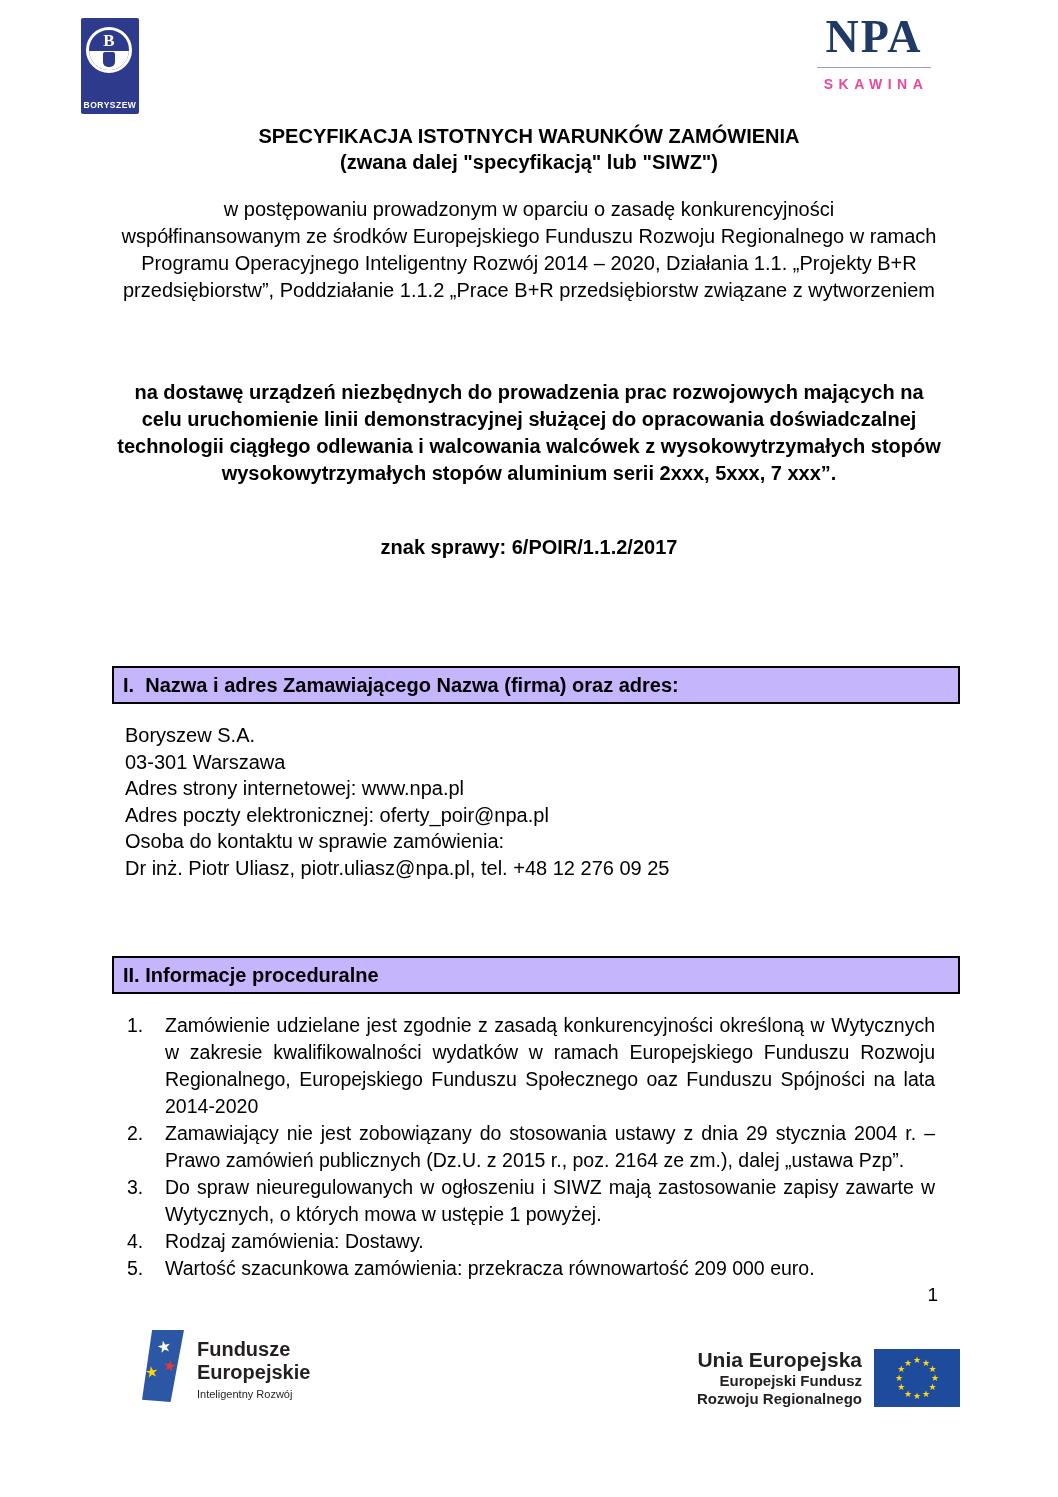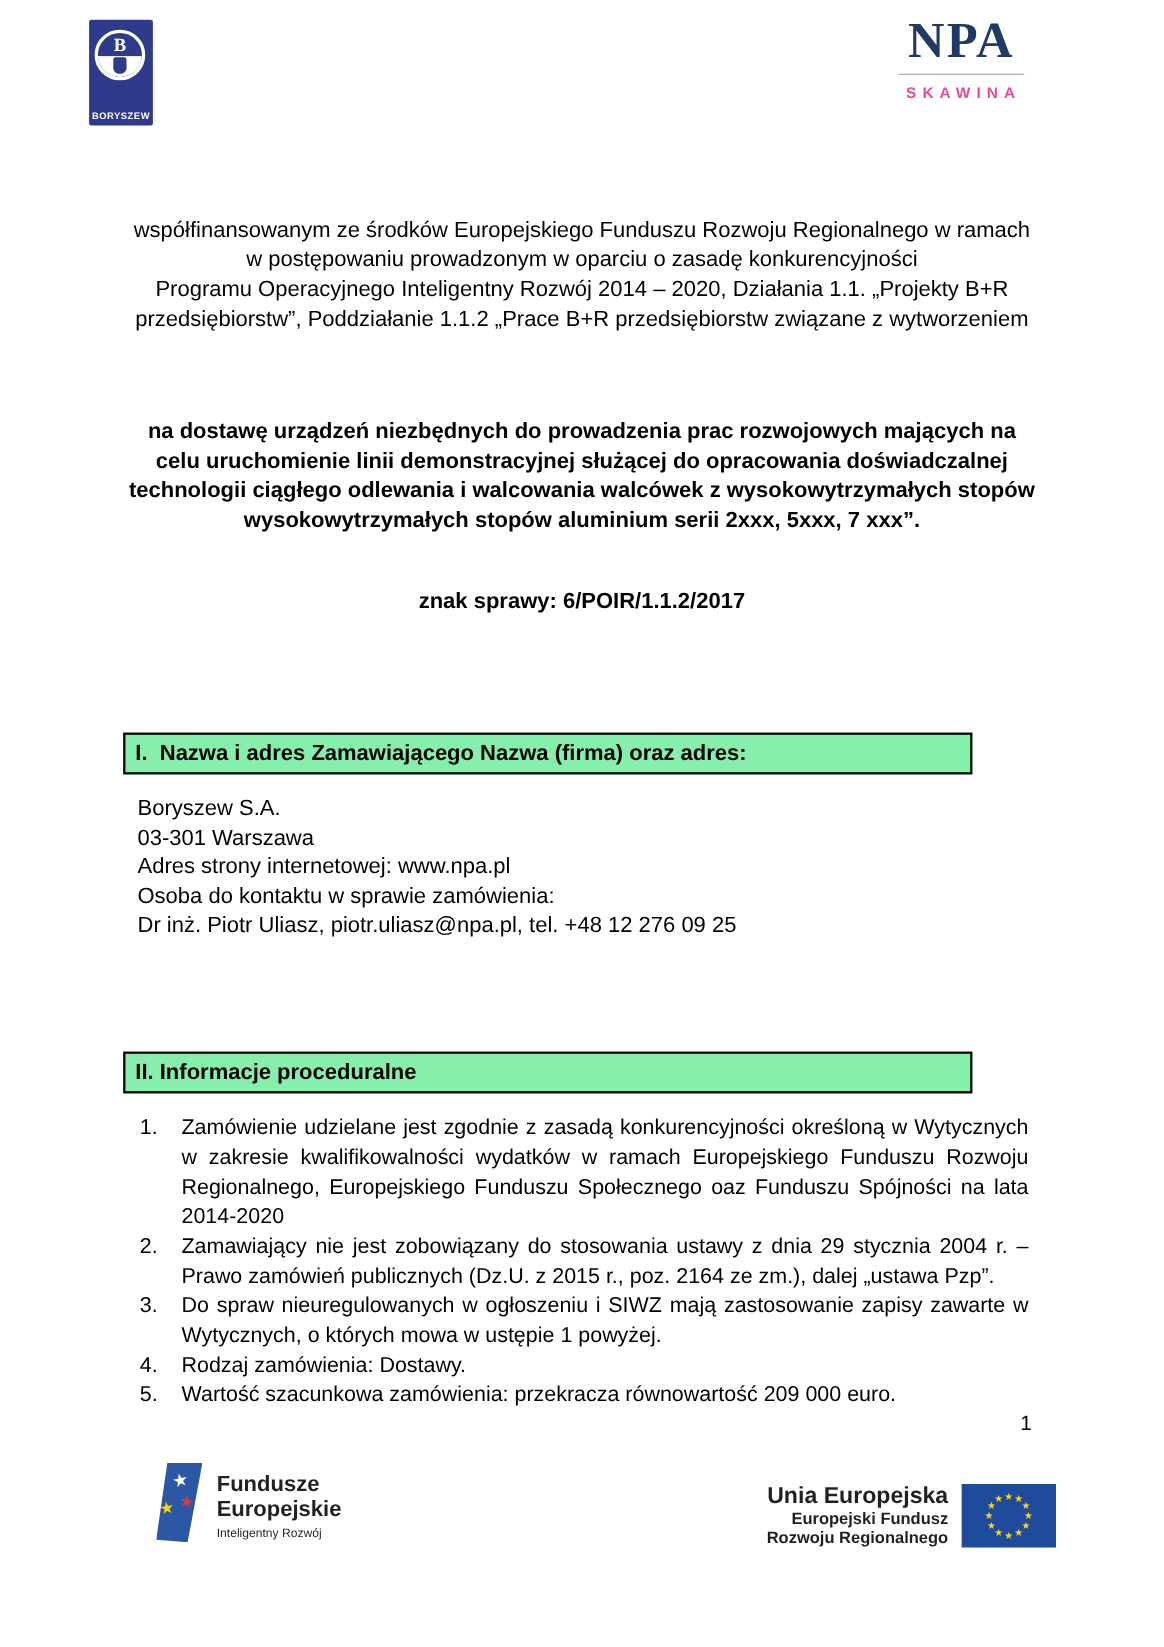--- a/index.html
+++ b/index.html
@@ -54,24 +54,24 @@
   .centered-par{position:absolute;left:0;width:100%;text-align:center;font-size:20px;line-height:27px;}
   .centered-par .cline{white-space:nowrap;}
   .intro{top:196px;}
   .subject{top:379px;font-weight:bold;}
   .case-number{
     position:absolute;left:0;top:536px;width:100%;
     text-align:center;font-weight:bold;font-size:20px;
   }
 
   .section-box{
-    position:absolute;left:112px;width:772px;height:38px;box-sizing:border-box;
+    position:absolute;left:112px;width:848px;height:38px;box-sizing:border-box;
     border:2px solid #000;
     font-weight:bold;font-size:20px;line-height:34px;
-    padding-left:9px;background:#86efac;
+    padding-left:9px;background:#c4b5fd;
   }
   .sec1{top:666px;}
   .sec2{top:956px;}
 
   .address{position:absolute;left:125px;top:722px;font-size:20px;line-height:26.5px;}
 
   .proc-list{position:absolute;left:127px;top:1012px;width:808px;font-size:19.5px;line-height:27px;}
   .proc-item{display:flex;align-items:flex-start;}
   .proc-num{flex:0 0 38px;}
   .proc-txt{flex:1 1 auto;text-align:justify;}
@@ -111,43 +111,48 @@
     </div>
     <div class="b-name">BORYSZEW</div>
   </div>
 
   <div class="npa-logo">
     <div class="npa-name">NPA</div>
     <div class="npa-rule"></div>
     <div class="npa-city">SKAWINA</div>
   </div>
 
+  <div class="doc-title">
+    <div>SPECYFIKACJA ISTOTNYCH WARUNKÓW ZAMÓWIENIA</div>
+    <div>(zwana dalej "specyfikacją" lub "SIWZ")</div>
+  </div>
 
   <div class="centered-par intro">
+    <div class="cline">w postępowaniu prowadzonym w oparciu o zasadę konkurencyjności</div>
     <div class="cline">współfinansowanym ze środków Europejskiego Funduszu Rozwoju Regionalnego w ramach</div>
-    <div class="cline">w postępowaniu prowadzonym w oparciu o zasadę konkurencyjności</div>
     <div class="cline">Programu Operacyjnego Inteligentny Rozwój 2014 – 2020, Działania 1.1. „Projekty B+R</div>
     <div class="cline">przedsiębiorstw”, Poddziałanie 1.1.2 „Prace B+R przedsiębiorstw związane z wytworzeniem</div>
   </div>
 
   <div class="centered-par subject">
     <div class="cline">na dostawę urządzeń niezbędnych do prowadzenia prac rozwojowych mających na</div>
     <div class="cline">celu uruchomienie linii demonstracyjnej służącej do opracowania doświadczalnej</div>
     <div class="cline">technologii ciągłego odlewania i walcowania walcówek z wysokowytrzymałych stopów</div>
     <div class="cline">wysokowytrzymałych stopów aluminium serii 2xxx, 5xxx, 7 xxx”.</div>
   </div>
 
   <div class="case-number">znak sprawy: 6/POIR/1.1.2/2017</div>
 
   <div class="section-box sec1">I.&nbsp; Nazwa i adres Zamawiającego Nazwa (firma) oraz adres:</div>
 
   <div class="address">
     <div>Boryszew S.A.</div>
     <div>03-301 Warszawa</div>
     <div>Adres strony internetowej: www.npa.pl</div>
+    <div>Adres poczty elektronicznej: oferty_poir@npa.pl</div>
     <div>Osoba do kontaktu w sprawie zamówienia:</div>
     <div>Dr inż. Piotr Uliasz, piotr.uliasz@npa.pl, tel. +48 12 276 09 25</div>
   </div>
 
   <div class="section-box sec2">II. Informacje proceduralne</div>
 
   <div class="proc-list">
     <div class="proc-item">
       <div class="proc-num">1.</div>
       <div class="proc-txt">Zamówienie udzielane jest zgodnie z zasadą konkurencyjności określoną w Wytycznych w zakresie kwalifikowalności wydatków w ramach Europejskiego Funduszu Rozwoju Regionalnego, Europejskiego Funduszu Społecznego oaz Funduszu Spójności na lata 2014-2020</div>

